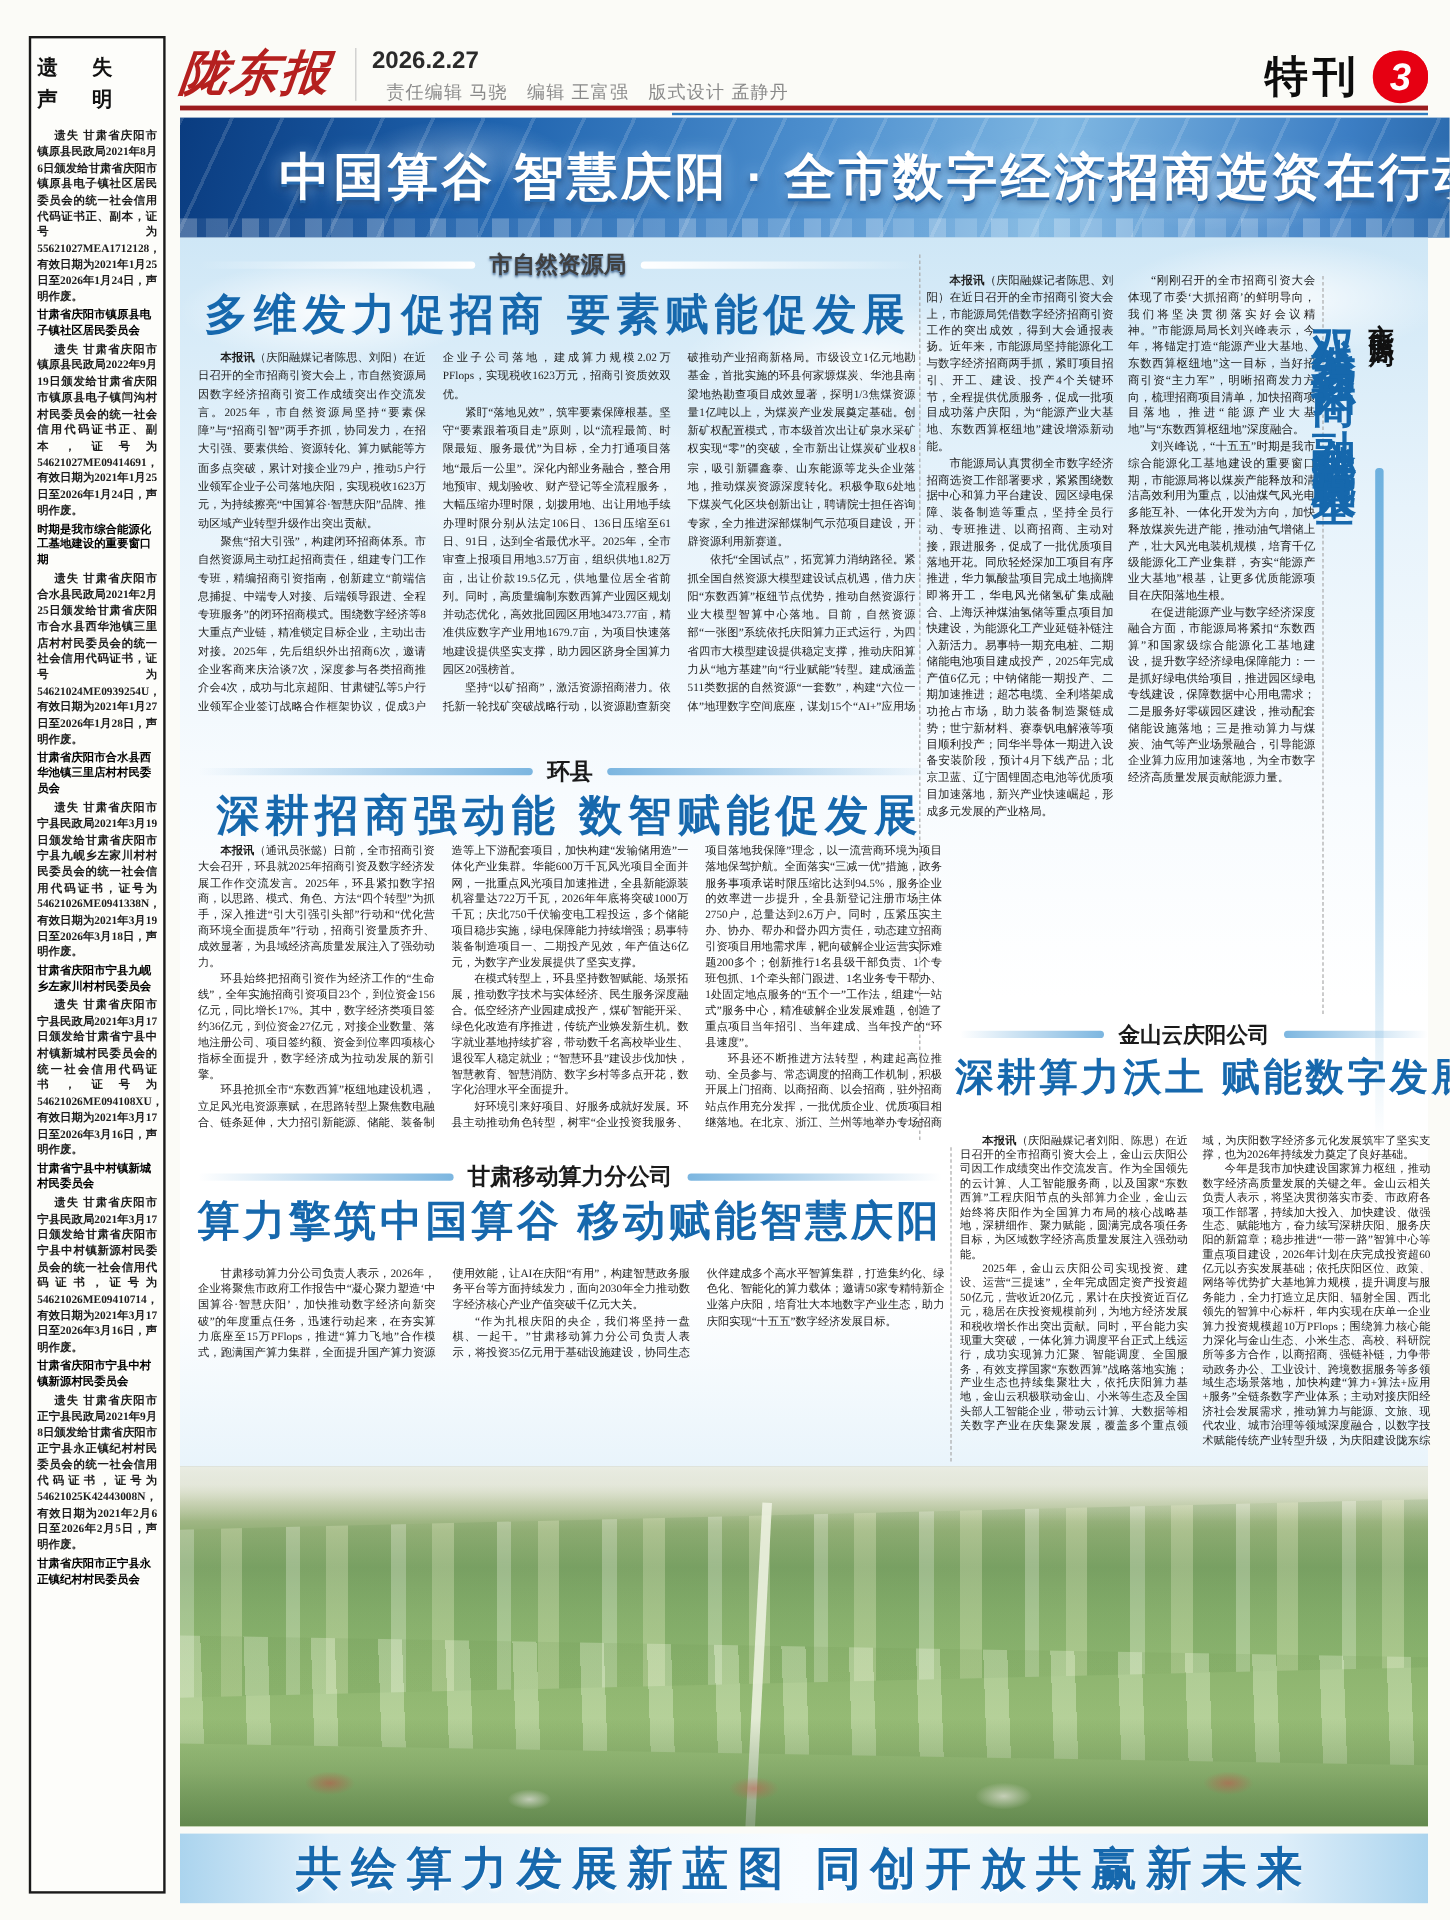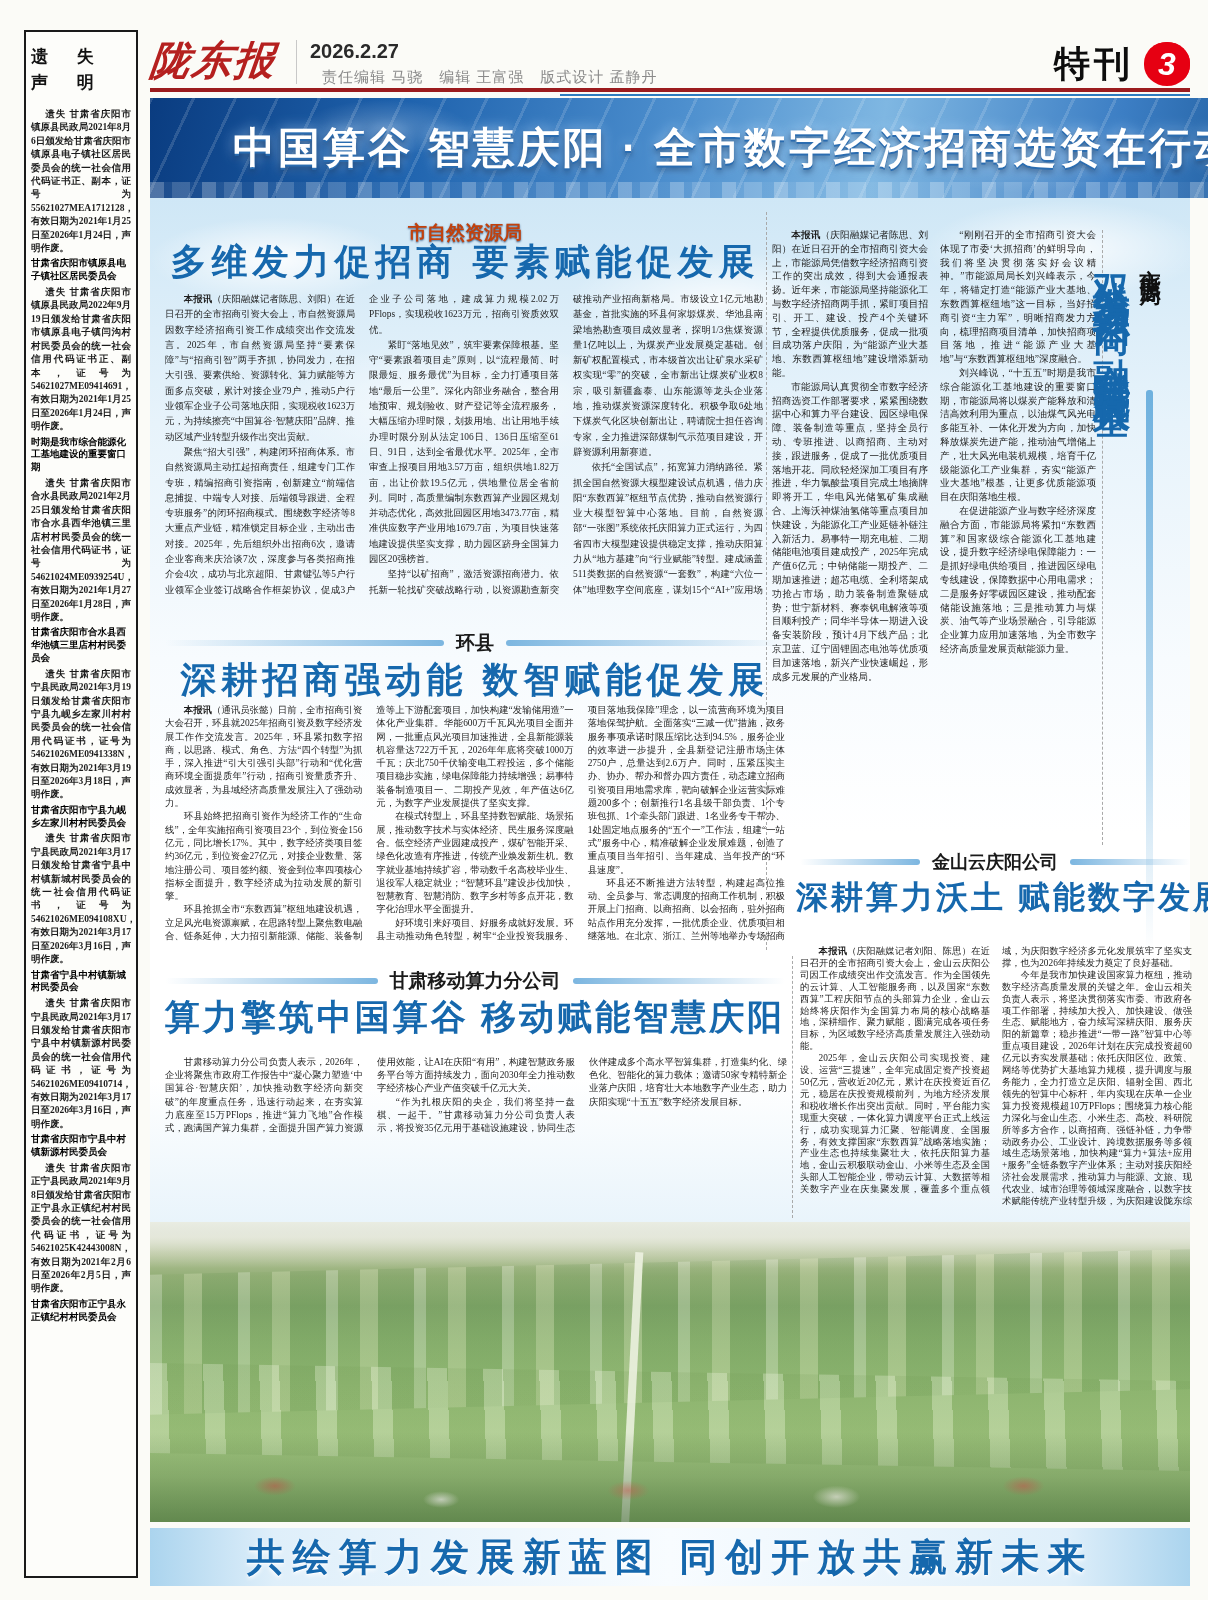--- a/index.html
+++ b/index.html
@@ -38,21 +38,21 @@
     radial-gradient(180px 60px at 12% 6%,rgba(255,255,255,.9),transparent 70%),
     radial-gradient(220px 70px at 55% 10%,rgba(255,255,255,.8),transparent 70%),
     radial-gradient(200px 70px at 88% 5%,rgba(255,255,255,.85),transparent 70%),
     radial-gradient(260px 90px at 30% 20%,rgba(255,255,255,.7),transparent 70%);}
   
   .kicker{display:flex;align-items:center;justify-content:center;gap:12px;font-family:"Liberation Sans",sans-serif;font-weight:900;}
   .kicker .bar{flex:1;height:6px;border-radius:3px;}
   .kicker .bar.l{background:linear-gradient(90deg,rgba(120,180,225,0),#7cb6e0);}
   .kicker .bar.r{background:linear-gradient(90deg,#7cb6e0,rgba(120,180,225,0));}
   .kicker.dark{color:#1a1a1a;}
-  .kicker.light{color:#c2410c;text-shadow:0 1px 2px rgba(20,60,110,.8);flex-direction:column;}
+  .kicker.light{color:#404040;text-shadow:0 1px 2px rgba(20,60,110,.8);}
   .kicker.light .bar.l{background:linear-gradient(90deg,rgba(255,255,255,0),#fff);}
   .kicker.light .bar.r{background:linear-gradient(90deg,#fff,rgba(255,255,255,0));}
   .headline{color:#1668ad;font-weight:900;text-align:center;font-family:"Liberation Sans",sans-serif;white-space:nowrap;}
   .body{column-gap:14px;font-size:9.4px;color:#1d1d1d;text-align:justify;text-justify:inter-ideograph;overflow:hidden;}
   .body p{margin:0;text-indent:2em;}
   .body p b{font-weight:900;}
   .vline{border-left:1px dashed #a9a9a9;width:0;}
   
   .v-kicker{writing-mode:vertical-rl;font-family:"Liberation Sans",sans-serif;font-weight:900;color:#111;font-size:21px;letter-spacing:6px;}
   .v-head{writing-mode:vertical-rl;font-family:"Liberation Sans",sans-serif;font-weight:900;color:#1668ad;font-size:37px;letter-spacing:7px;white-space:pre;}

